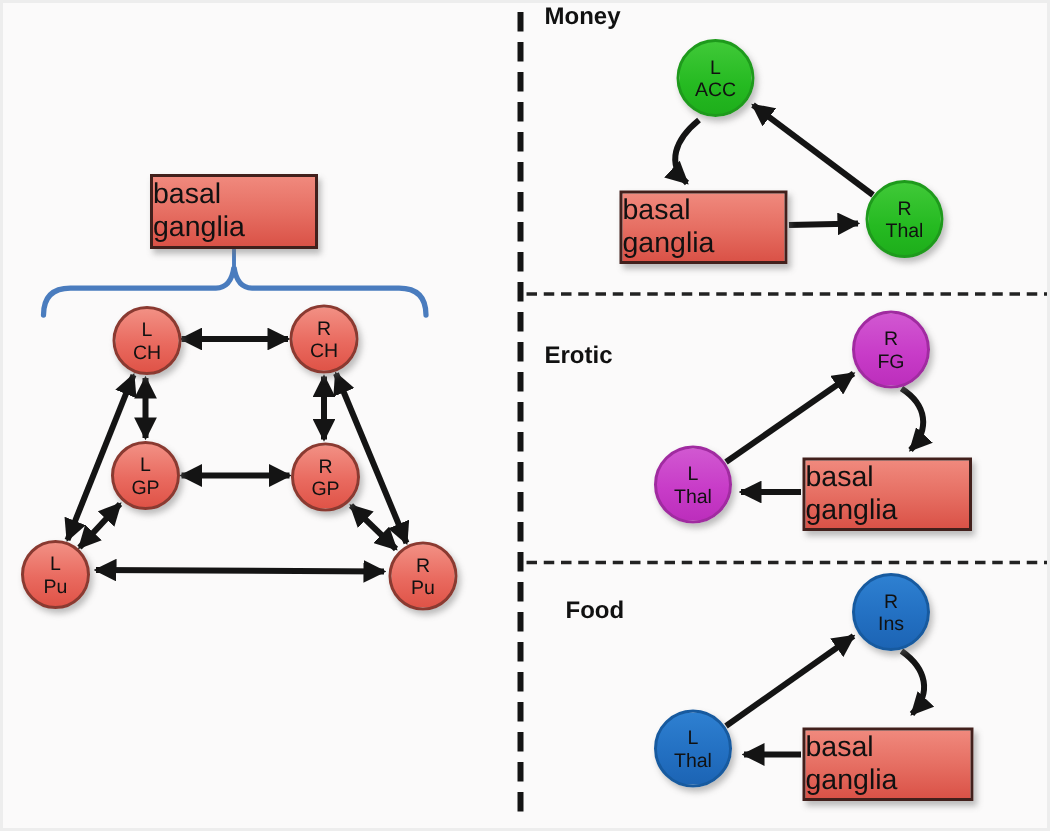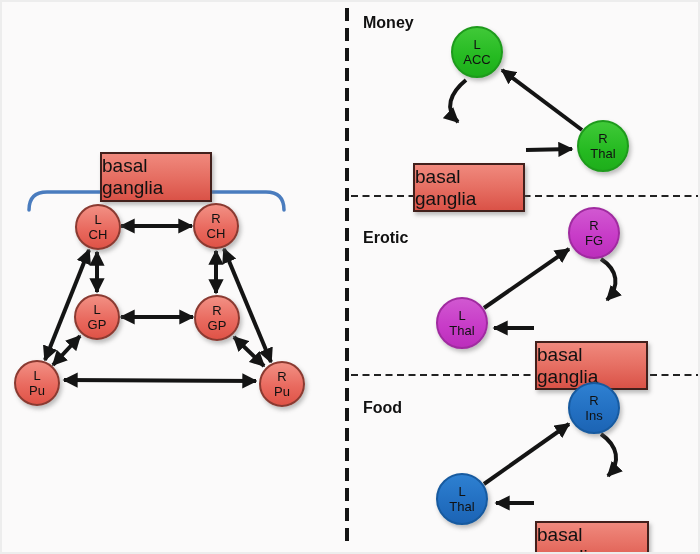--- a/index.html
+++ b/index.html
@@ -19,21 +19,21 @@
   .node span{display:block;}
   .node.red{width:46px;height:46px;background:linear-gradient(180deg,#f29084 0%,#e96a5f 55%,#df5347 100%);border:2px solid #8a3a31;}
   .node.green{width:52px;height:52px;background:linear-gradient(180deg,#40c938 0%,#25ba21 60%,#1eae1b 100%);border:2px solid #1e9a1c;}
   .node.magenta{width:52px;height:52px;background:linear-gradient(180deg,#d158d1 0%,#c83cc8 55%,#bc2ebc 100%);border:2px solid #a02ba0;}
   .node.blue{width:52px;height:52px;background:linear-gradient(180deg,#2e80d1 0%,#2370c2 55%,#1c64b4 100%);border:2px solid #175a9f;}
   .bg-box{
     position:absolute;z-index:2;
     background:linear-gradient(180deg,#f0897d 0%,#e66f63 50%,#da5247 100%);
     border:2px solid #42201c;
     display:flex;align-items:center;justify-content:center;
-    font-size:19px;box-shadow:2px 3px 4px rgba(110,110,110,.45);margin-top:36px;
+    font-size:19px;box-shadow:2px 3px 4px rgba(110,110,110,.45);
   }
   .panel-title{position:absolute;z-index:2;font-weight:bold;font-size:16px;}
 </style>
 </head>
 <body>
 
 <div class="canvas">
 
   <svg class="overlay" viewBox="0 0 700 554">
     <defs>
@@ -94,21 +94,21 @@
   </div>
   <div class="node red" style="left:12px;top:358px">
     <span>L</span>
     <span>Pu</span>
   </div>
   <div class="node red" style="left:257px;top:359px">
     <span>R</span>
     <span>Pu</span>
   </div>
 
-  <div class="panel-title" style="left:361px;top:12px">Money</div>
+  <div class="panel-title" style="left:361px;top:1px">Money</div>
   <div class="node green" style="left:449px;top:24px">
     <span>L</span>
     <span>ACC</span>
   </div>
   <div class="node green" style="left:575px;top:118px">
     <span>R</span>
     <span>Thal</span>
   </div>
   <div class="bg-box" style="left:411px;top:125px;width:112px;height:49px">
     <span>basal ganglia</span>
@@ -120,21 +120,21 @@
     <span>FG</span>
   </div>
   <div class="node magenta" style="left:434px;top:295px">
     <span>L</span>
     <span>Thal</span>
   </div>
   <div class="bg-box" style="left:533px;top:303px;width:113px;height:49px">
     <span>basal ganglia</span>
   </div>
 
-  <div class="panel-title" style="left:361px;top:397px">Food</div>
+  <div class="panel-title" style="left:375px;top:397px">Food</div>
   <div class="node blue" style="left:566px;top:380px">
     <span>R</span>
     <span>Ins</span>
   </div>
   <div class="node blue" style="left:434px;top:471px">
     <span>L</span>
     <span>Thal</span>
   </div>
   <div class="bg-box" style="left:533px;top:483px;width:114px;height:49px">
     <span>basal ganglia</span>

